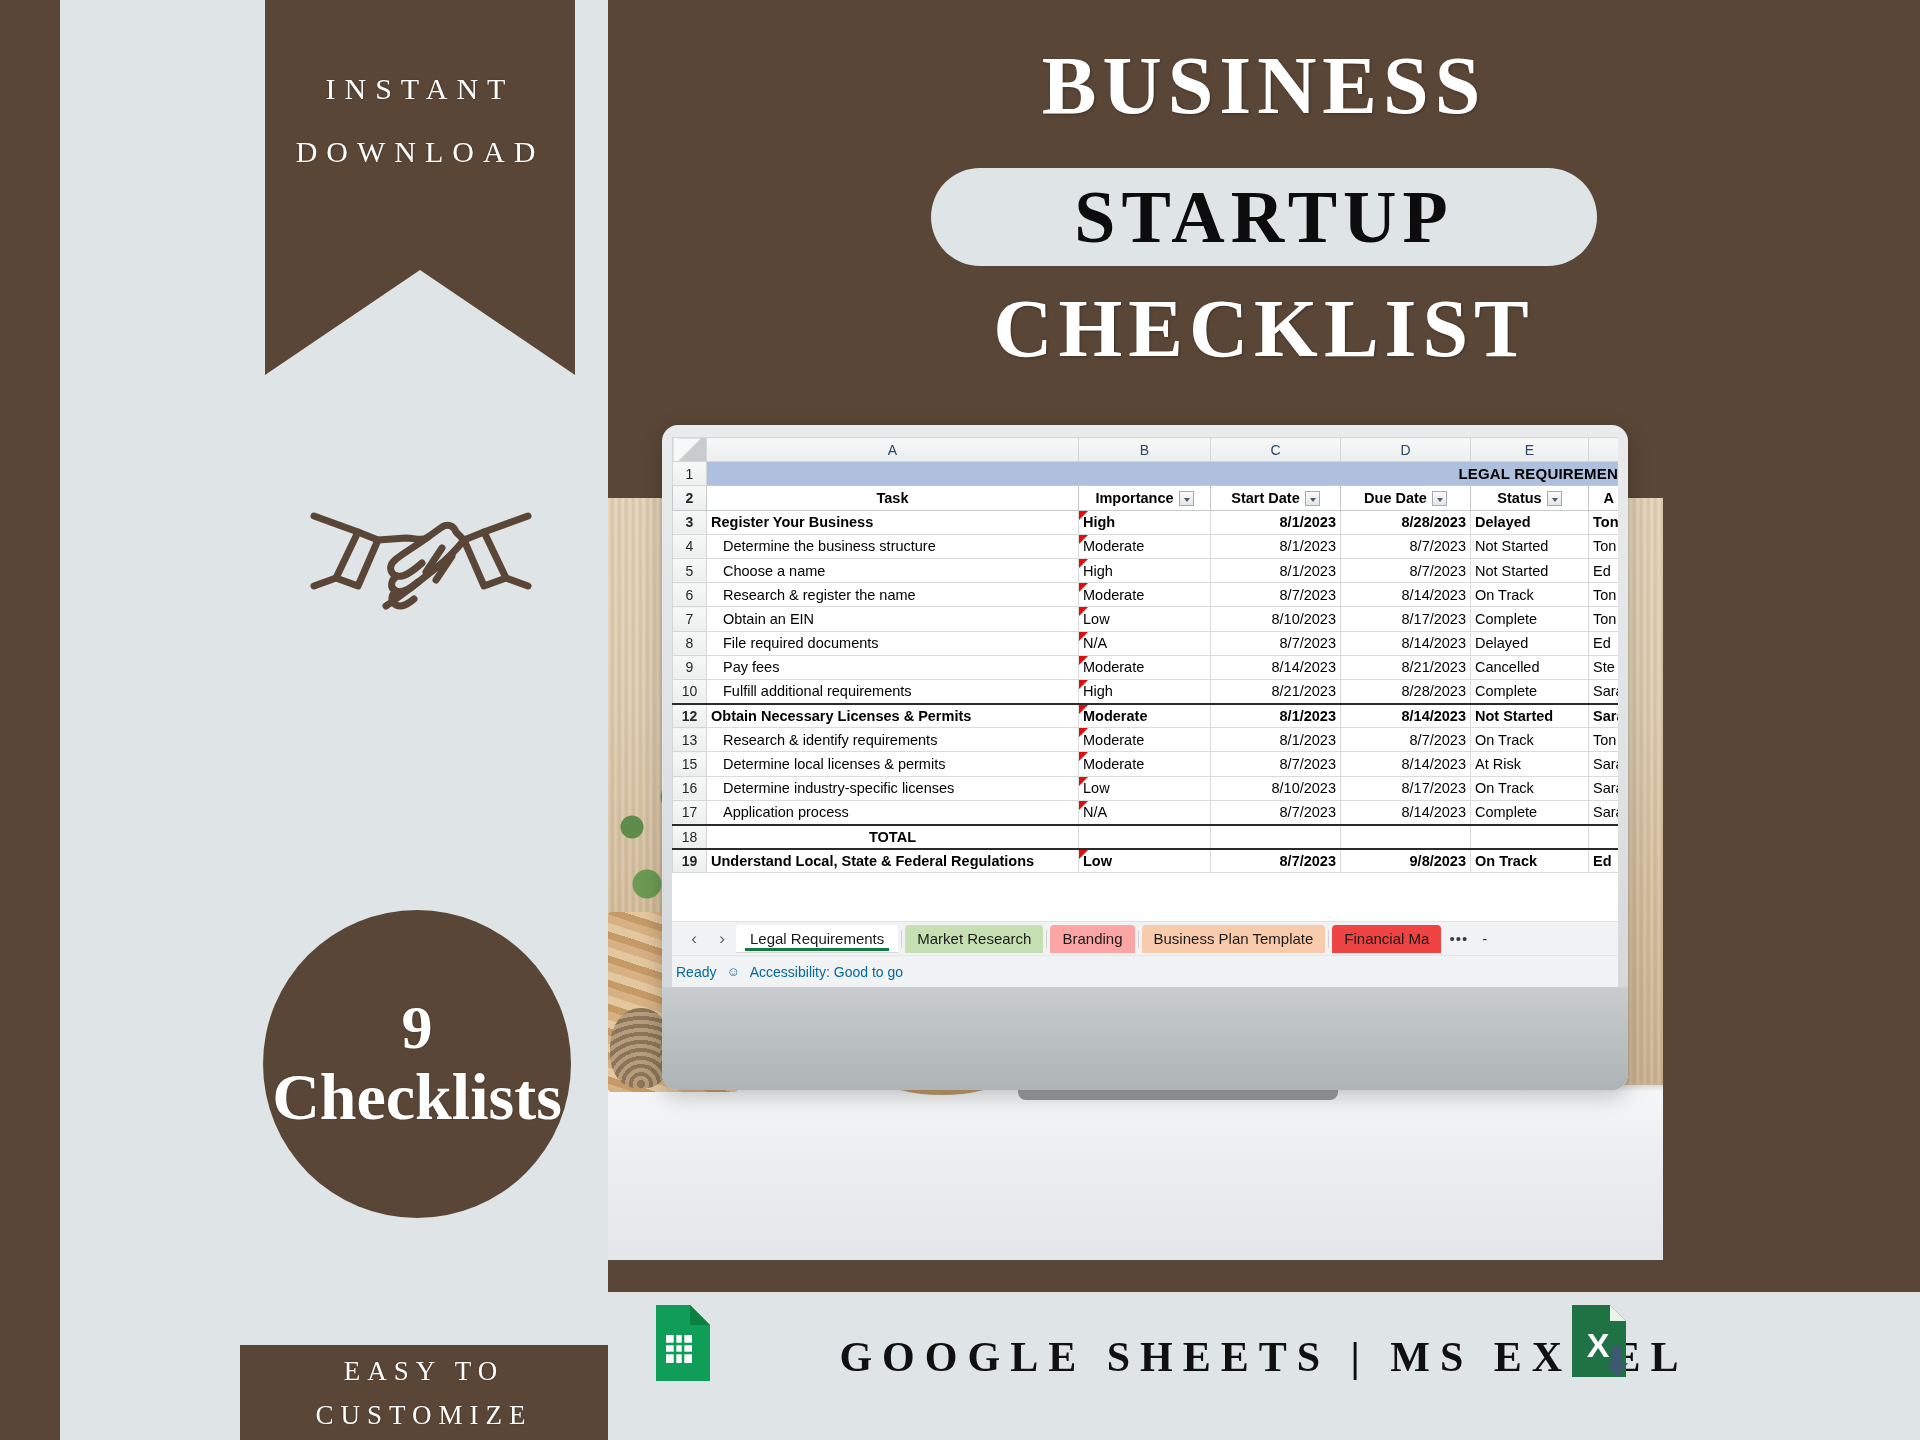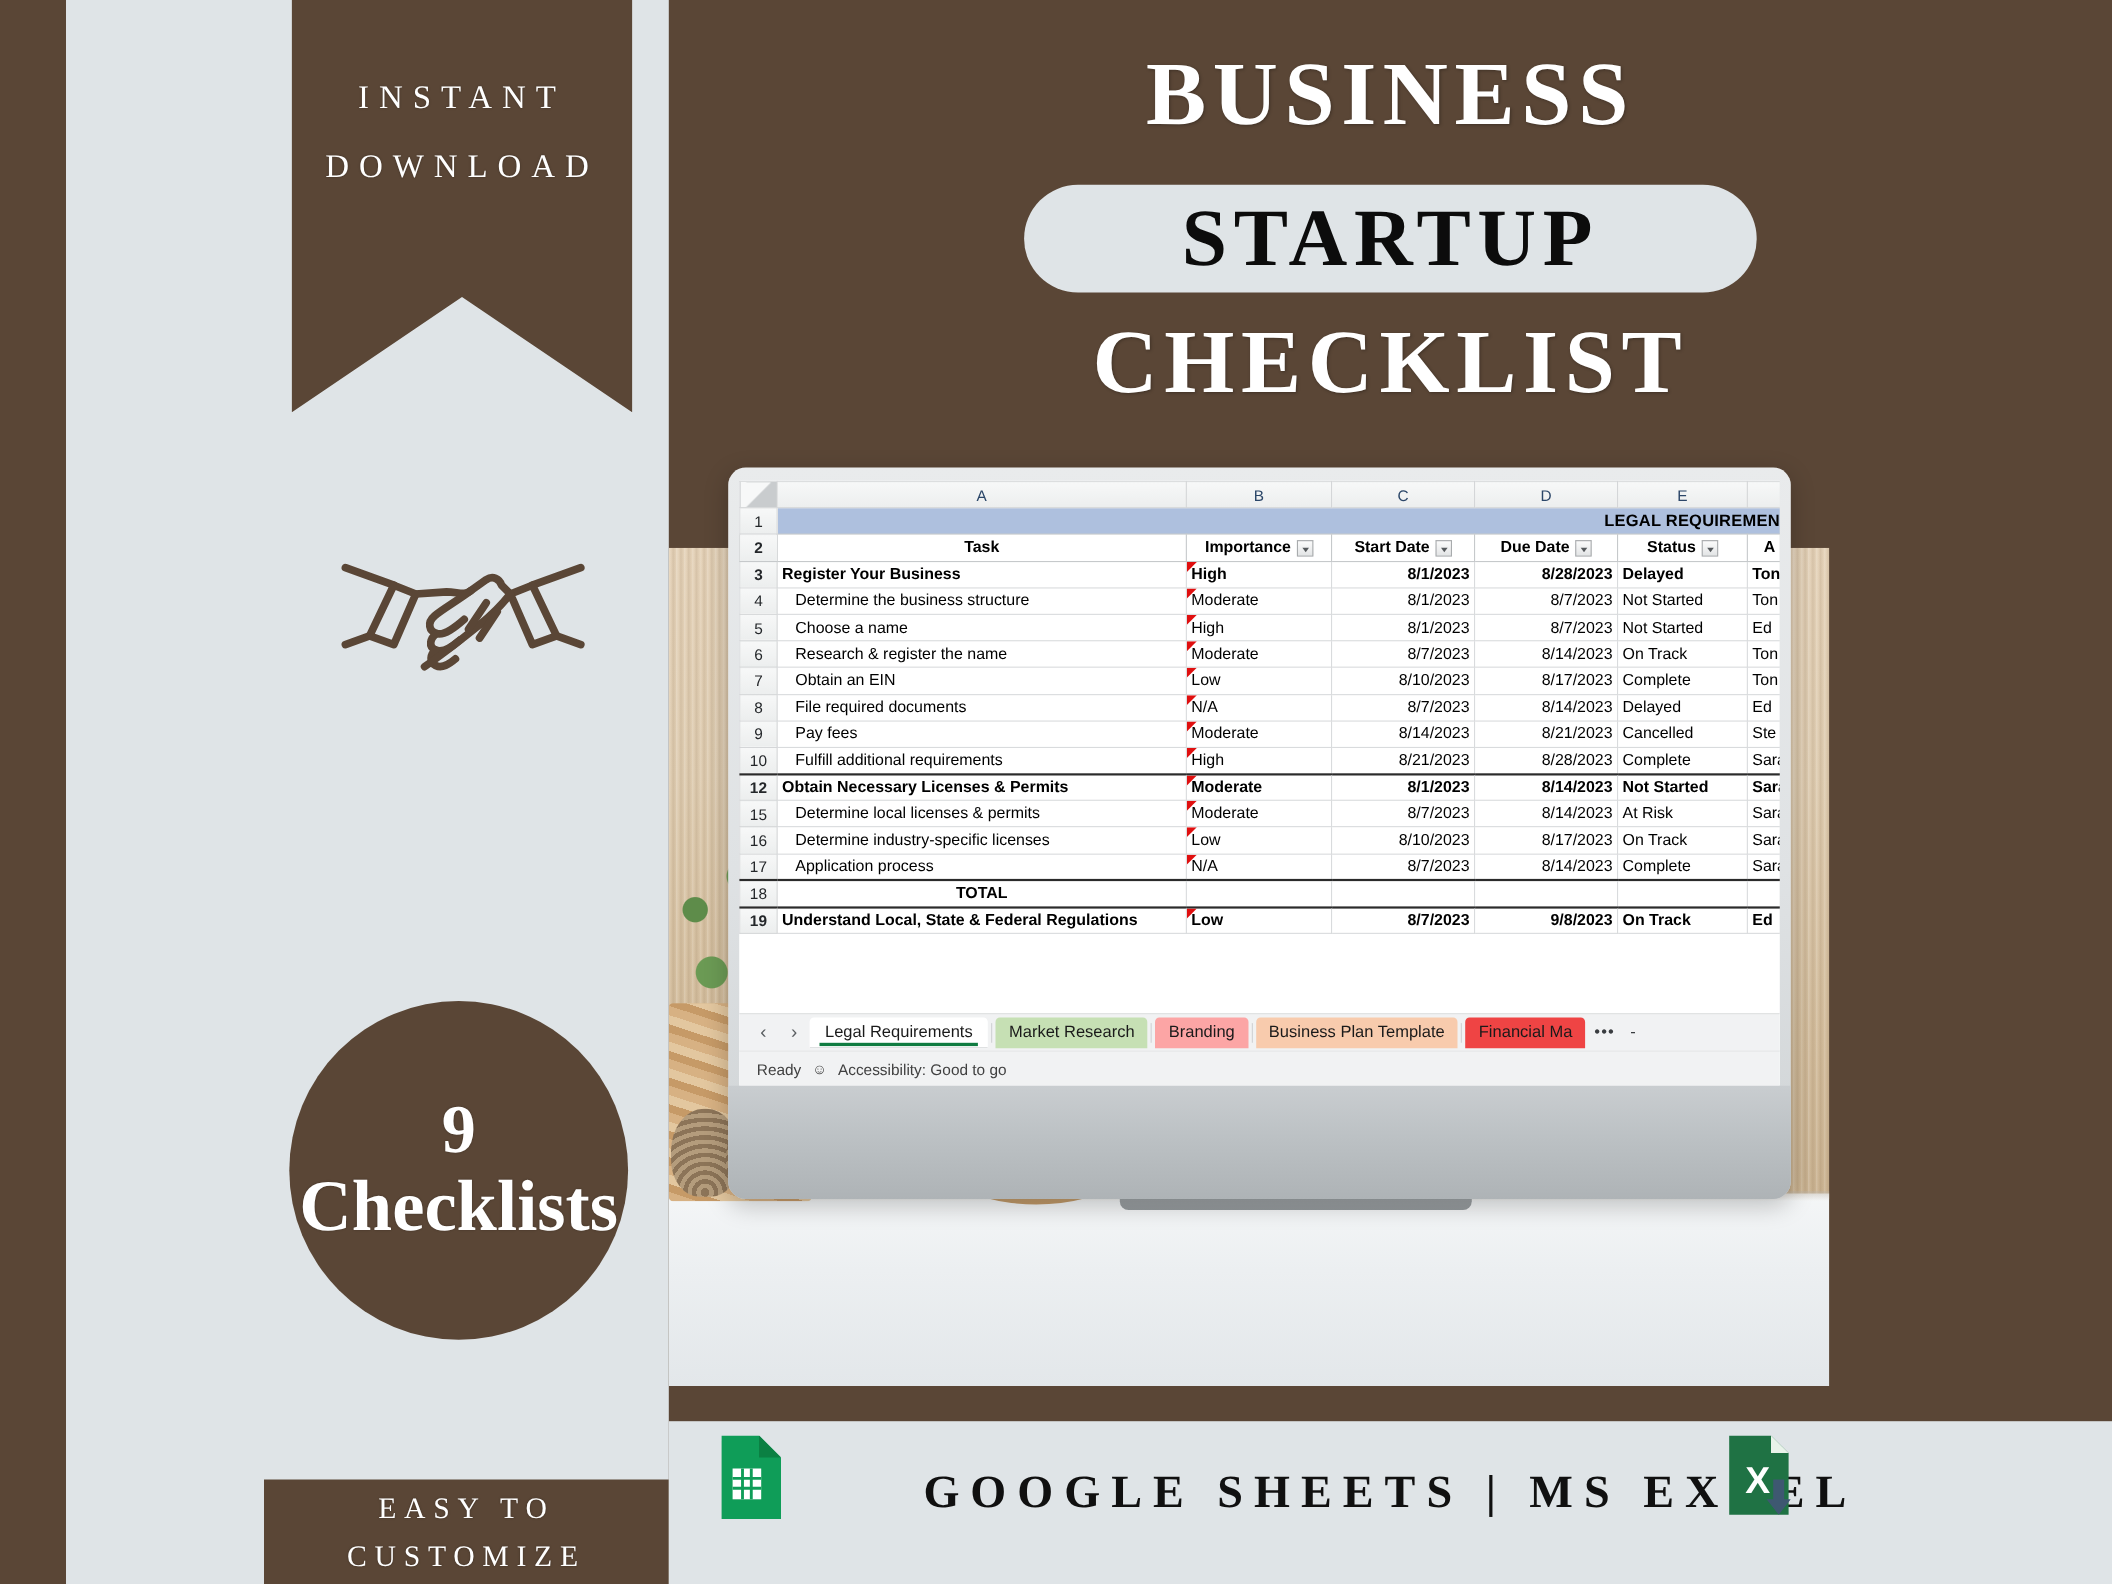--- a/index.html
+++ b/index.html
@@ -243,22 +243,22 @@
         height:2.5px; background:#107c41; }
   .tab.g{ background:#c6e0b4; } .tab.y{ background:#fca5a5; }
   .tab.o{ background:#f8cbad; } .tab.bl{ background:#ef4444; }
   .tab.sep{ width:1px; padding:0; background:#d0d2d4; height:18px; margin:0 3px; }
   .tdots{ padding:0 8px; font-size:15px; color:#3a3d40; letter-spacing:1px; }
   .tdash{ padding:0 6px; font-size:15px; color:#3a3d40; }
 
   
   #statusbar{ position:absolute; left:0; bottom:0; width:946px; height:32px;
     background:#f1f2f3; border-top:1px solid #e3e5e6;
-    display:flex; align-items:center; padding-left:16px; gap:10px;
-    font-size:14px; color:#404040; }
+    display:flex; align-items:center; padding-left:4px; gap:10px;
+    font-size:14px; color:#0369a1; }
 
   
   #footer-band{
     position:absolute; left:608px; top:1292px; width:1312px; height:148px;
     background:#dfe4e7; z-index:5;
   }
   #footer-text{
     position:absolute; left:608px; top:1333px; width:1312px; text-align:center; z-index:7;
     font-family:"Liberation Serif", serif; font-weight:700; font-size:42px;
     letter-spacing:10px; color:#101010;
@@ -445,20 +445,29 @@
           <tr class="bold total2">
             <td class="rn">12</td>
             <td class="cell tsk grp">Obtain Necessary Licenses &amp; Permits</td>
             <td class="cell imp mark">Moderate</td>
             <td class="cell num">8/1/2023</td>
             <td class="cell num">8/14/2023</td>
             <td class="cell lft">Not Started</td>
             <td class="cell lft">Sara</td>
           </tr>
           <tr>
+            <td class="rn">13</td>
+            <td class="cell tsk sub">Research &amp; identify requirements</td>
+            <td class="cell imp mark">Moderate</td>
+            <td class="cell num">8/1/2023</td>
+            <td class="cell num">8/7/2023</td>
+            <td class="cell lft">On Track</td>
+            <td class="cell lft">Ton</td>
+          </tr>
+          <tr>
             <td class="rn">15</td>
             <td class="cell tsk sub">Determine local licenses &amp; permits</td>
             <td class="cell imp mark">Moderate</td>
             <td class="cell num">8/7/2023</td>
             <td class="cell num">8/14/2023</td>
             <td class="cell lft">At Risk</td>
             <td class="cell lft">Sara</td>
           </tr>
           <tr>
             <td class="rn">16</td>

